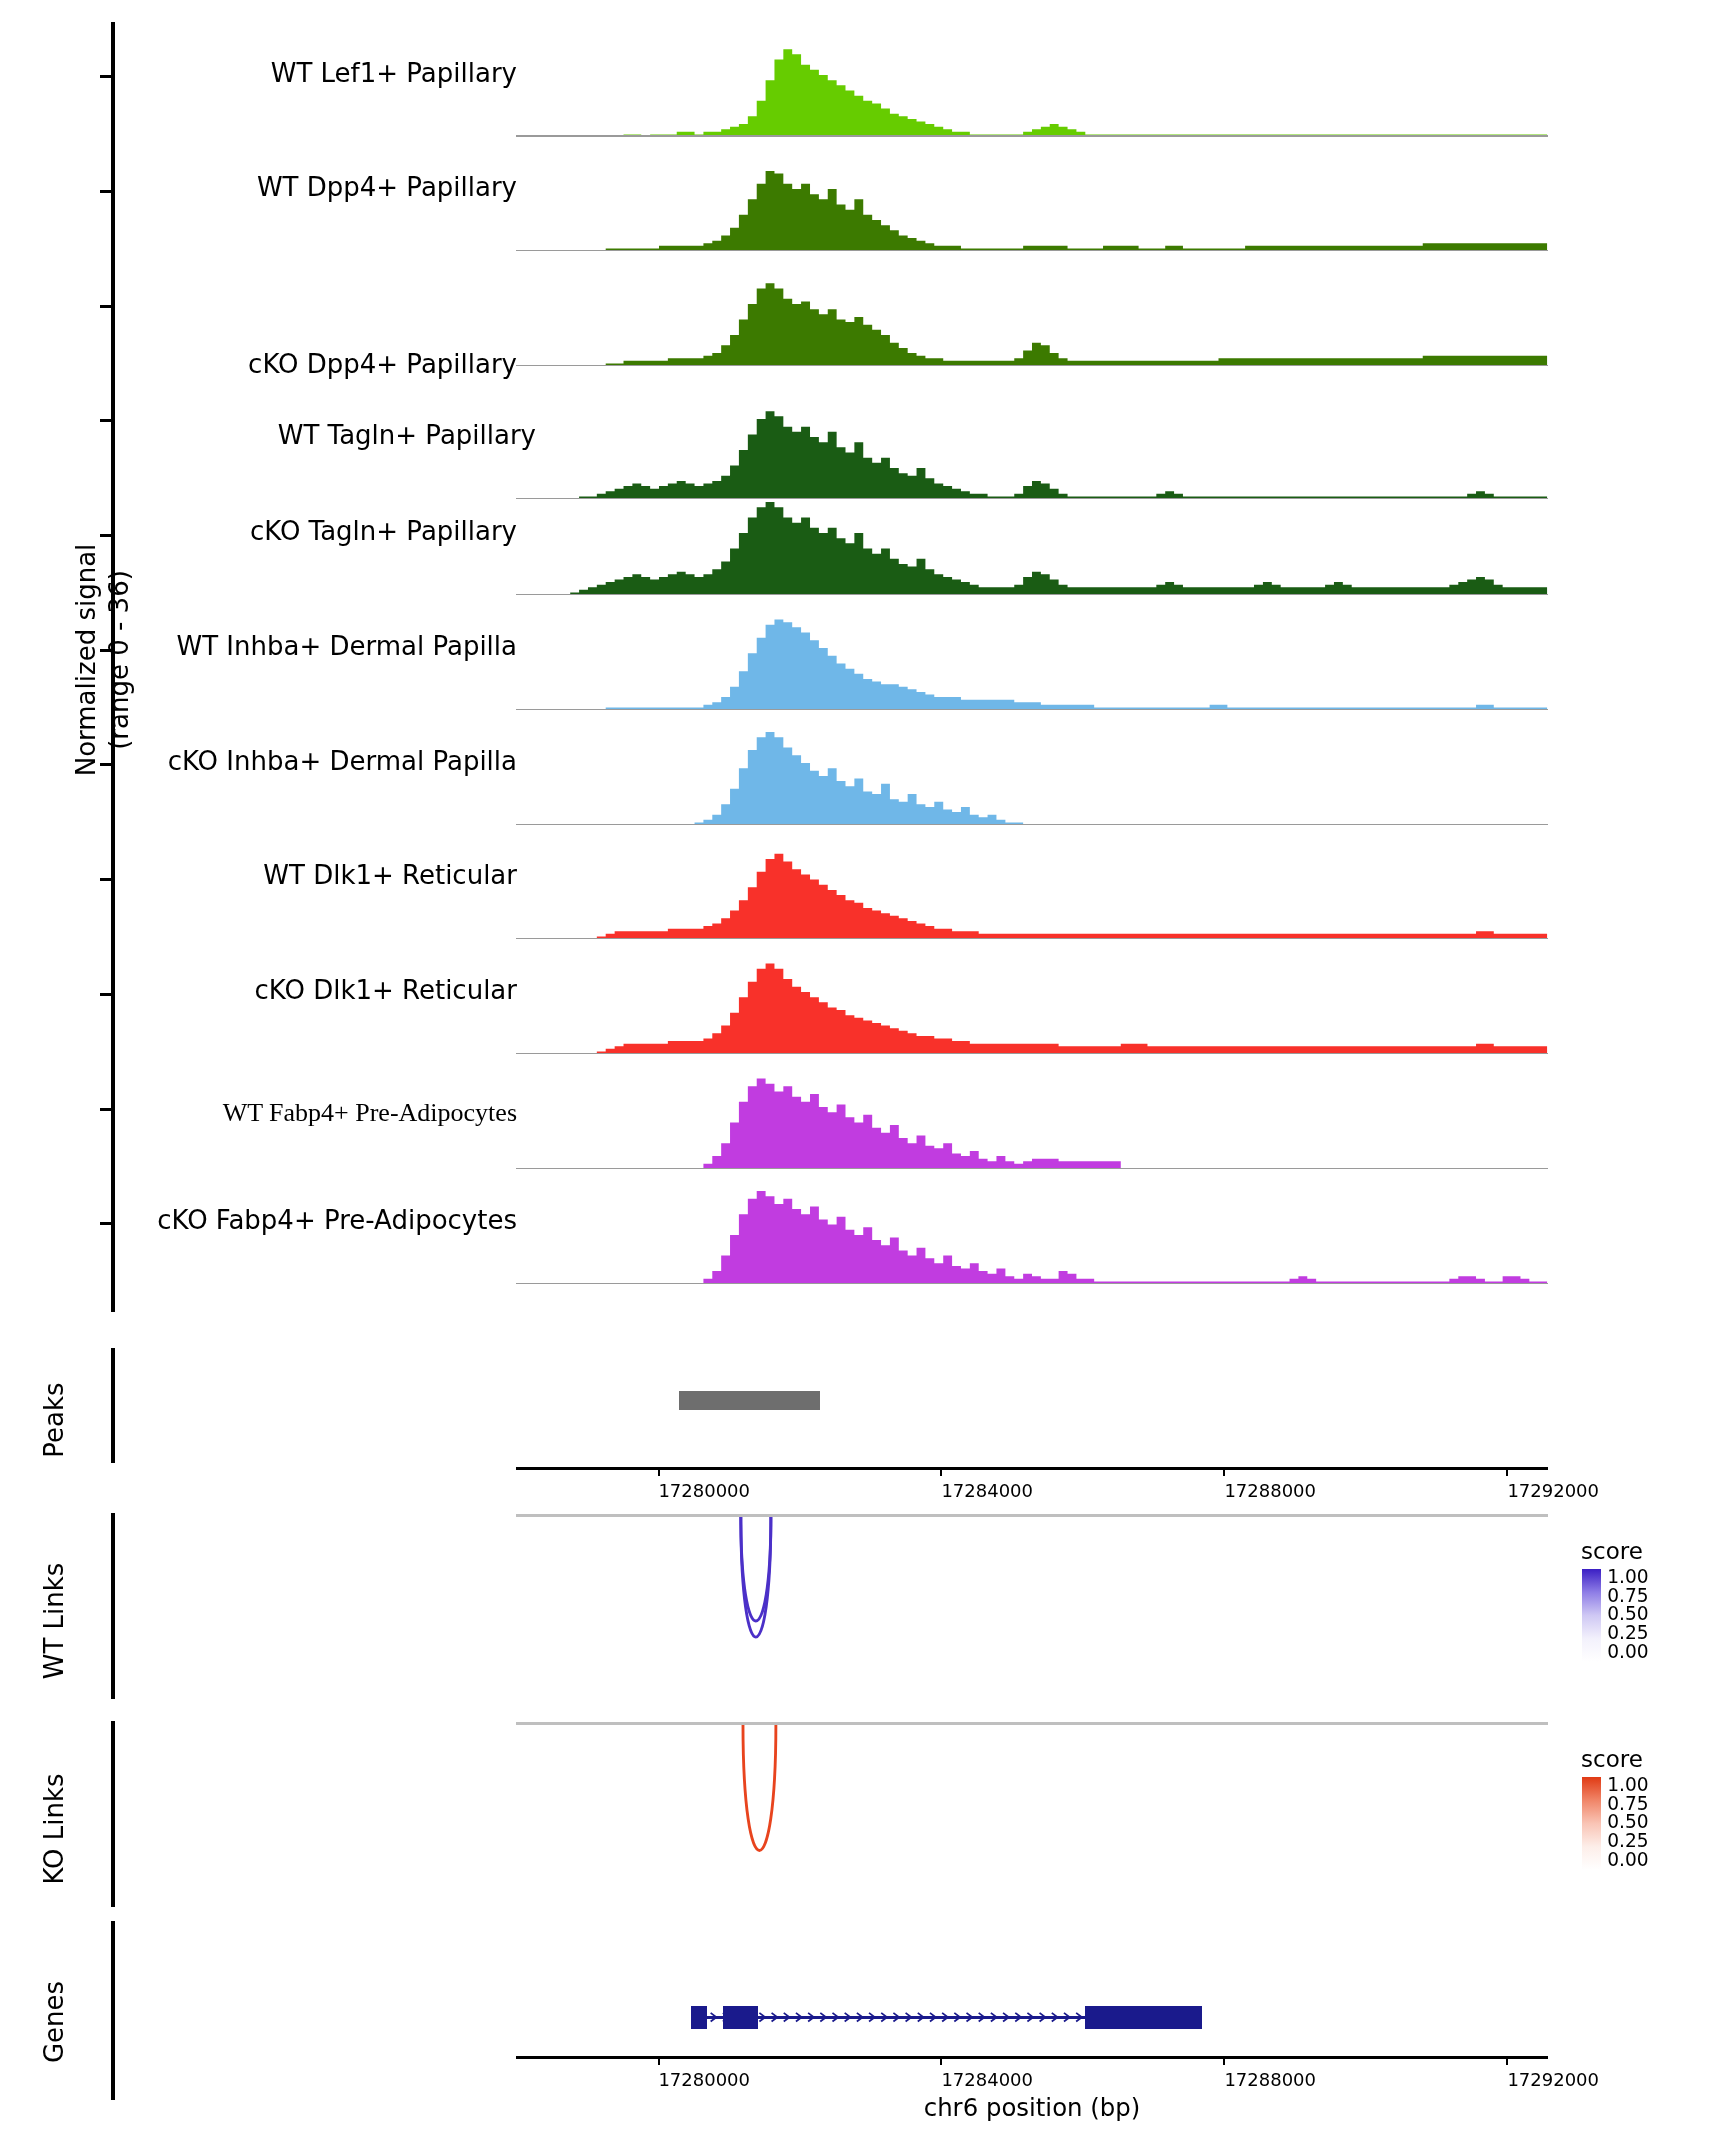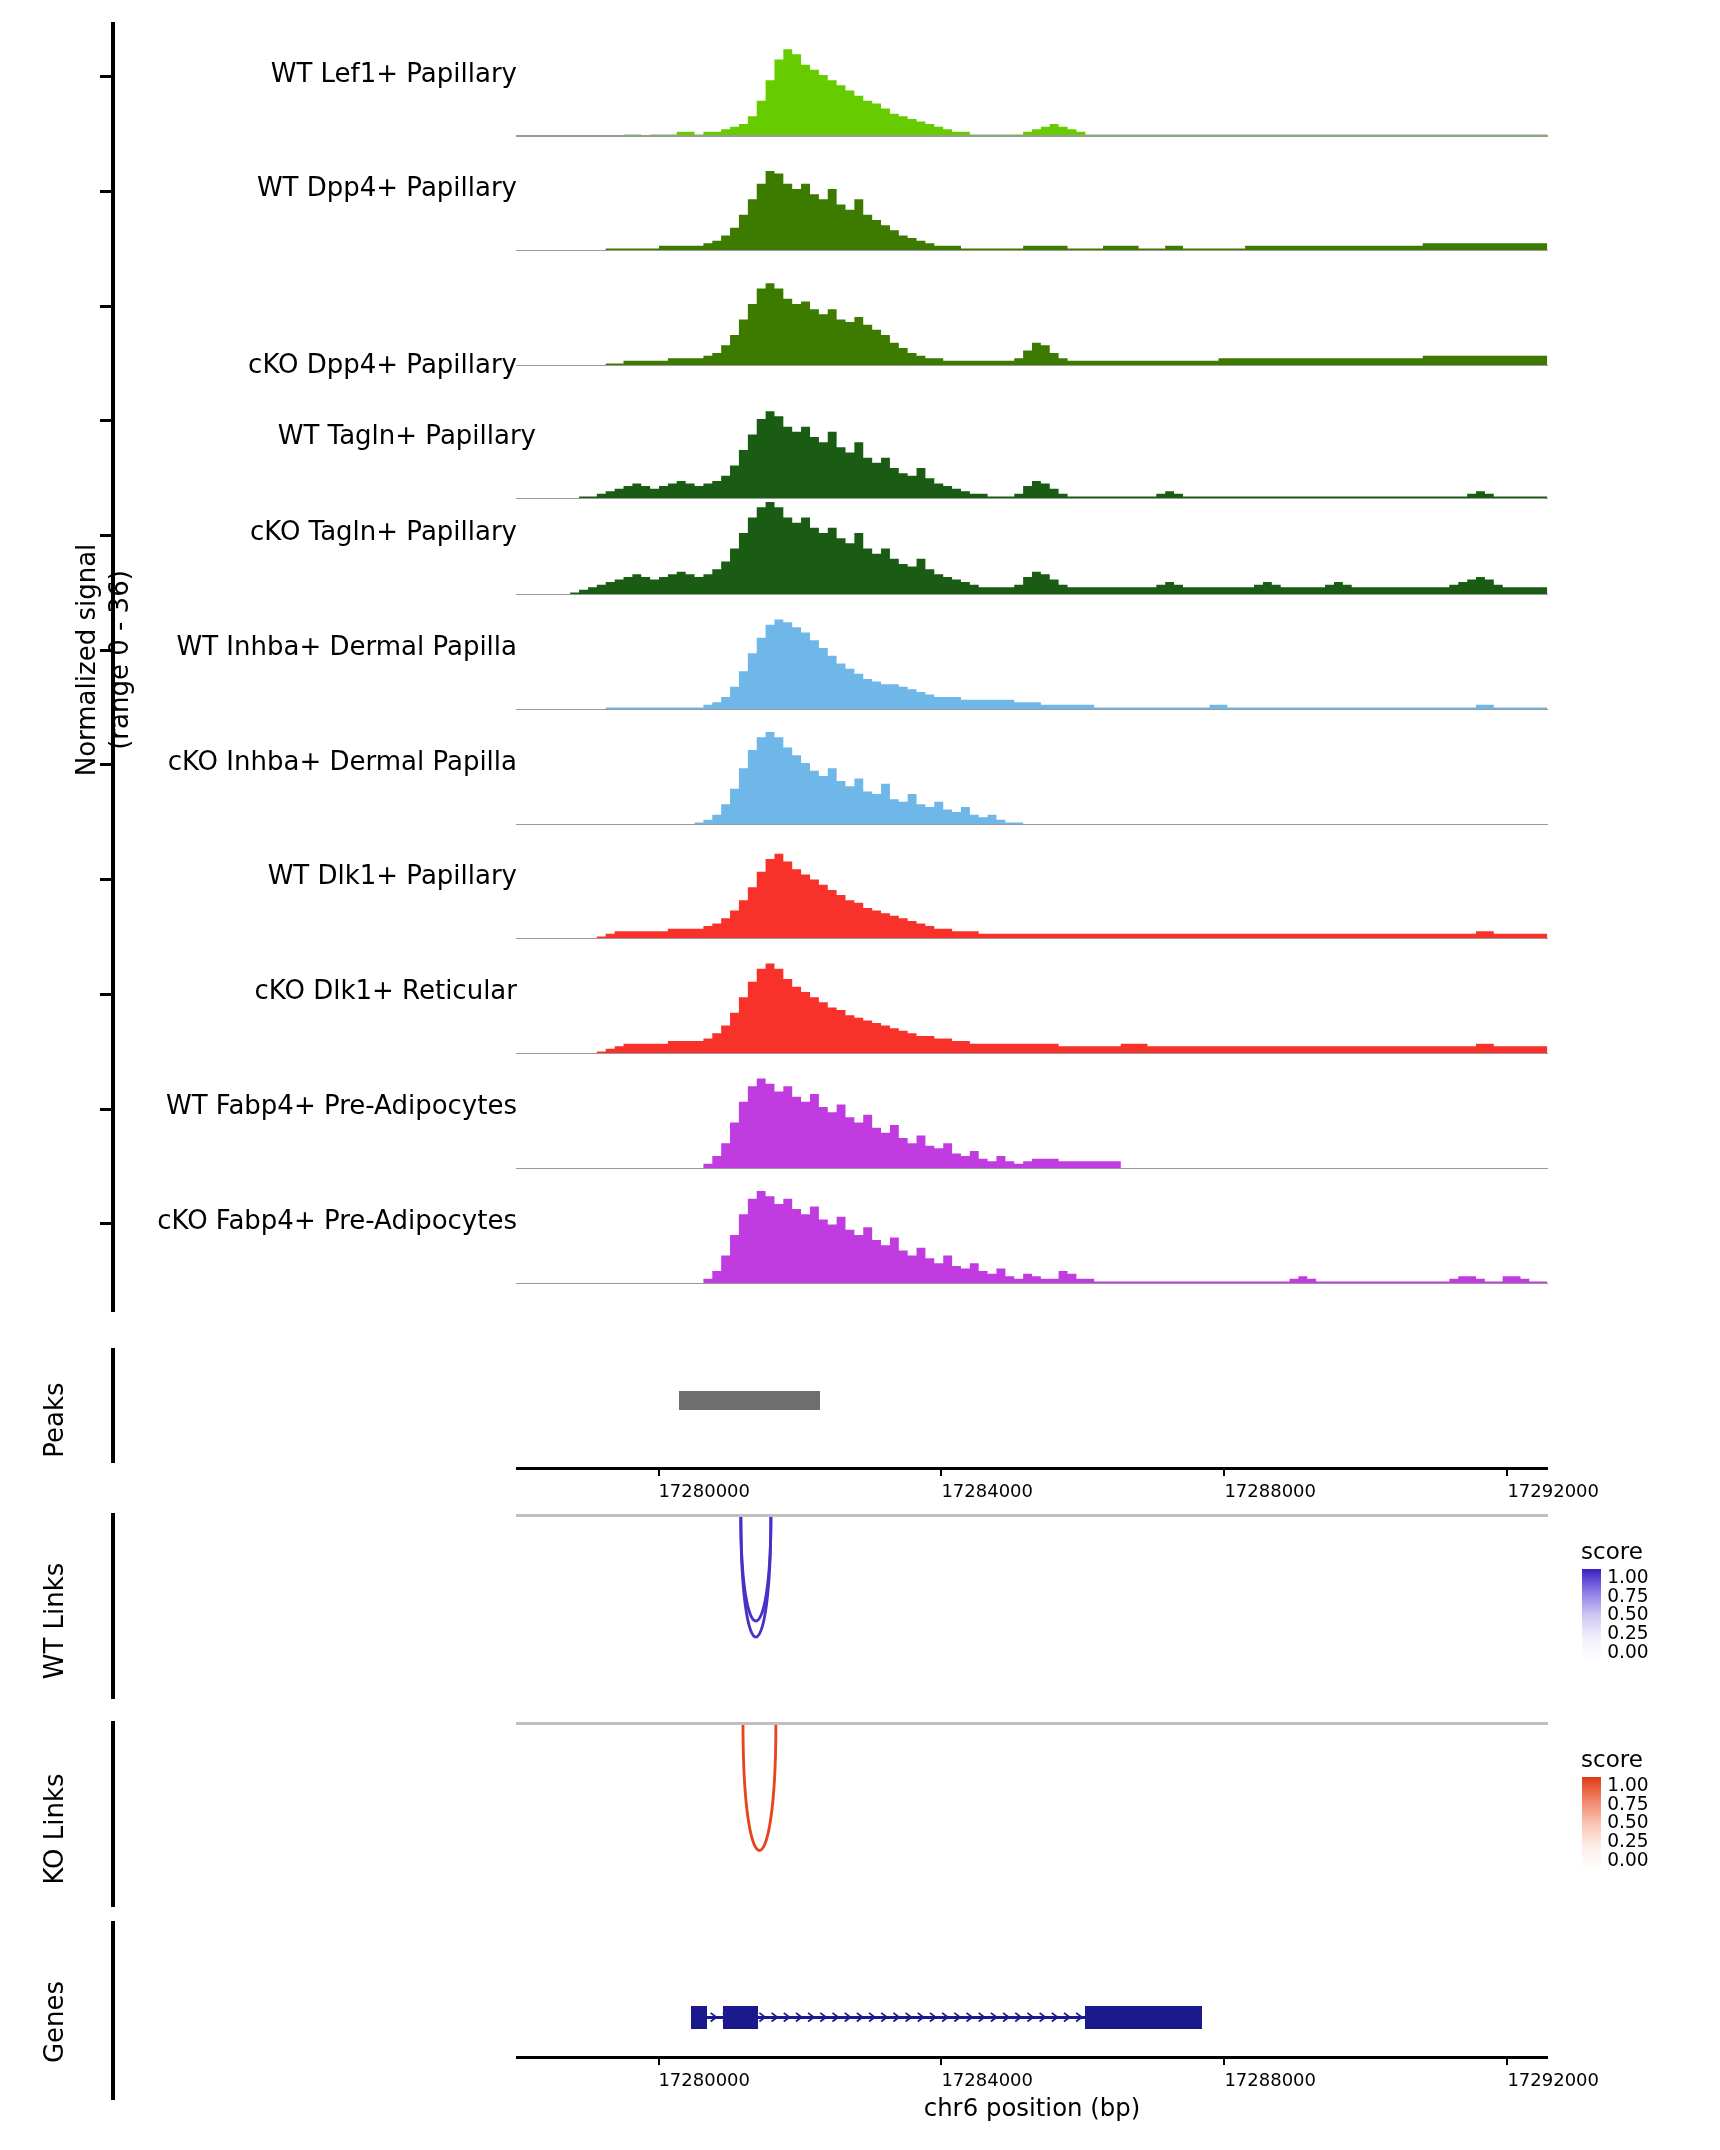--- a/index.html
+++ b/index.html
@@ -225,39 +225,39 @@
       <div class="track-row" style="top: 710px;">
         <div class="track-label" style="top: 36px;">cKO Inhba+ Dermal Papilla</div>
         <div class="track-plot">
           <svg width="1032" height="93" viewBox="0 0 1440 130">
             <path d="M 0 130 L 0.0 130.0 L 12.4 130.0 L 12.4 130.0 L 24.8 130.0 L 24.8 130.0 L 37.2 130.0 L 37.2 130.0 L 49.7 130.0 L 49.7 130.0 L 62.1 130.0 L 62.1 130.0 L 74.5 130.0 L 74.5 130.0 L 86.9 130.0 L 86.9 130.0 L 99.3 130.0 L 99.3 130.0 L 111.7 130.0 L 111.7 130.0 L 124.1 130.0 L 124.1 130.0 L 136.6 130.0 L 136.6 130.0 L 149.0 130.0 L 149.0 130.0 L 161.4 130.0 L 161.4 130.0 L 173.8 130.0 L 173.8 130.0 L 186.2 130.0 L 186.2 130.0 L 198.6 130.0 L 198.6 130.0 L 211.0 130.0 L 211.0 130.0 L 223.4 130.0 L 223.4 130.0 L 235.9 130.0 L 235.9 130.0 L 248.3 130.0 L 248.3 126.4 L 260.7 126.4 L 260.7 122.8 L 273.1 122.8 L 273.1 115.6 L 285.5 115.6 L 285.5 101.1 L 297.9 101.1 L 297.9 79.4 L 310.3 79.4 L 310.3 50.6 L 322.8 50.6 L 322.8 25.3 L 335.2 25.3 L 335.2 7.2 L 347.6 7.2 L 347.6 0.0 L 360.0 0.0 L 360.0 7.2 L 372.4 7.2 L 372.4 21.7 L 384.8 21.7 L 384.8 32.5 L 397.2 32.5 L 397.2 43.3 L 409.7 43.3 L 409.7 54.2 L 422.1 54.2 L 422.1 61.4 L 434.5 61.4 L 434.5 50.6 L 446.9 50.6 L 446.9 68.6 L 459.3 68.6 L 459.3 75.8 L 471.7 75.8 L 471.7 65.0 L 484.1 65.0 L 484.1 83.1 L 496.6 83.1 L 496.6 86.7 L 509.0 86.7 L 509.0 72.2 L 521.4 72.2 L 521.4 93.9 L 533.8 93.9 L 533.8 97.5 L 546.2 97.5 L 546.2 86.7 L 558.6 86.7 L 558.6 101.1 L 571.0 101.1 L 571.0 104.7 L 583.4 104.7 L 583.4 97.5 L 595.9 97.5 L 595.9 108.3 L 608.3 108.3 L 608.3 111.9 L 620.7 111.9 L 620.7 104.7 L 633.1 104.7 L 633.1 115.6 L 645.5 115.6 L 645.5 119.2 L 657.9 119.2 L 657.9 115.6 L 670.3 115.6 L 670.3 122.8 L 682.8 122.8 L 682.8 126.4 L 695.2 126.4 L 695.2 126.4 L 707.6 126.4 L 707.6 130.0 L 720.0 130.0 L 720.0 130.0 L 732.4 130.0 L 732.4 130.0 L 744.8 130.0 L 744.8 130.0 L 757.2 130.0 L 757.2 130.0 L 769.7 130.0 L 769.7 130.0 L 782.1 130.0 L 782.1 130.0 L 794.5 130.0 L 794.5 130.0 L 806.9 130.0 L 806.9 130.0 L 819.3 130.0 L 819.3 130.0 L 831.7 130.0 L 831.7 130.0 L 844.1 130.0 L 844.1 130.0 L 856.6 130.0 L 856.6 130.0 L 869.0 130.0 L 869.0 130.0 L 881.4 130.0 L 881.4 130.0 L 893.8 130.0 L 893.8 130.0 L 906.2 130.0 L 906.2 130.0 L 918.6 130.0 L 918.6 130.0 L 931.0 130.0 L 931.0 130.0 L 943.4 130.0 L 943.4 130.0 L 955.9 130.0 L 955.9 130.0 L 968.3 130.0 L 968.3 130.0 L 980.7 130.0 L 980.7 130.0 L 993.1 130.0 L 993.1 130.0 L 1005.5 130.0 L 1005.5 130.0 L 1017.9 130.0 L 1017.9 130.0 L 1030.3 130.0 L 1030.3 130.0 L 1042.8 130.0 L 1042.8 130.0 L 1055.2 130.0 L 1055.2 130.0 L 1067.6 130.0 L 1067.6 130.0 L 1080.0 130.0 L 1080.0 130.0 L 1092.4 130.0 L 1092.4 130.0 L 1104.8 130.0 L 1104.8 130.0 L 1117.2 130.0 L 1117.2 130.0 L 1129.7 130.0 L 1129.7 130.0 L 1142.1 130.0 L 1142.1 130.0 L 1154.5 130.0 L 1154.5 130.0 L 1166.9 130.0 L 1166.9 130.0 L 1179.3 130.0 L 1179.3 130.0 L 1191.7 130.0 L 1191.7 130.0 L 1204.1 130.0 L 1204.1 130.0 L 1216.6 130.0 L 1216.6 130.0 L 1229.0 130.0 L 1229.0 130.0 L 1241.4 130.0 L 1241.4 130.0 L 1253.8 130.0 L 1253.8 130.0 L 1266.2 130.0 L 1266.2 130.0 L 1278.6 130.0 L 1278.6 130.0 L 1291.0 130.0 L 1291.0 130.0 L 1303.4 130.0 L 1303.4 130.0 L 1315.9 130.0 L 1315.9 130.0 L 1328.3 130.0 L 1328.3 130.0 L 1340.7 130.0 L 1340.7 130.0 L 1353.1 130.0 L 1353.1 130.0 L 1365.5 130.0 L 1365.5 130.0 L 1377.9 130.0 L 1377.9 130.0 L 1390.3 130.0 L 1390.3 130.0 L 1402.8 130.0 L 1402.8 130.0 L 1415.2 130.0 L 1415.2 130.0 L 1427.6 130.0 L 1427.6 130.0 L 1440.0 130.0 L 1440 130 Z" fill="#6FB7E8" stroke="none"></path>
           </svg>
           <div class="baseline"></div>
         </div>
       </div>
       <div class="track-row" style="top: 824px;">
-        <div class="track-label" style="top: 36px;">WT Dlk1+ Papillary</div>
+        <div class="track-label" style="top: 36px;">WT Dlk1+ Reticular</div>
         <div class="track-plot">
           <svg width="1032" height="93" viewBox="0 0 1440 130">
             <path d="M 0 130 L 0.0 130.0 L 12.4 130.0 L 12.4 130.0 L 24.8 130.0 L 24.8 130.0 L 37.2 130.0 L 37.2 130.0 L 49.7 130.0 L 49.7 130.0 L 62.1 130.0 L 62.1 130.0 L 74.5 130.0 L 74.5 130.0 L 86.9 130.0 L 86.9 130.0 L 99.3 130.0 L 99.3 130.0 L 111.7 130.0 L 111.7 126.4 L 124.1 126.4 L 124.1 122.8 L 136.6 122.8 L 136.6 119.2 L 149.0 119.2 L 149.0 119.2 L 161.4 119.2 L 161.4 119.2 L 173.8 119.2 L 173.8 119.2 L 186.2 119.2 L 186.2 119.2 L 198.6 119.2 L 198.6 119.2 L 211.0 119.2 L 211.0 115.6 L 223.4 115.6 L 223.4 115.6 L 235.9 115.6 L 235.9 115.6 L 248.3 115.6 L 248.3 115.6 L 260.7 115.6 L 260.7 111.9 L 273.1 111.9 L 273.1 108.3 L 285.5 108.3 L 285.5 101.1 L 297.9 101.1 L 297.9 90.3 L 310.3 90.3 L 310.3 75.8 L 322.8 75.8 L 322.8 57.8 L 335.2 57.8 L 335.2 36.1 L 347.6 36.1 L 347.6 18.1 L 360.0 18.1 L 360.0 10.8 L 372.4 10.8 L 372.4 21.7 L 384.8 21.7 L 384.8 32.5 L 397.2 32.5 L 397.2 39.7 L 409.7 39.7 L 409.7 46.9 L 422.1 46.9 L 422.1 54.2 L 434.5 54.2 L 434.5 61.4 L 446.9 61.4 L 446.9 68.6 L 459.3 68.6 L 459.3 75.8 L 471.7 75.8 L 471.7 79.4 L 484.1 79.4 L 484.1 86.7 L 496.6 86.7 L 496.6 90.3 L 509.0 90.3 L 509.0 93.9 L 521.4 93.9 L 521.4 97.5 L 533.8 97.5 L 533.8 101.1 L 546.2 101.1 L 546.2 104.7 L 558.6 104.7 L 558.6 108.3 L 571.0 108.3 L 571.0 111.9 L 583.4 111.9 L 583.4 115.6 L 595.9 115.6 L 595.9 115.6 L 608.3 115.6 L 608.3 119.2 L 620.7 119.2 L 620.7 119.2 L 633.1 119.2 L 633.1 119.2 L 645.5 119.2 L 645.5 122.8 L 657.9 122.8 L 657.9 122.8 L 670.3 122.8 L 670.3 122.8 L 682.8 122.8 L 682.8 122.8 L 695.2 122.8 L 695.2 122.8 L 707.6 122.8 L 707.6 122.8 L 720.0 122.8 L 720.0 122.8 L 732.4 122.8 L 732.4 122.8 L 744.8 122.8 L 744.8 122.8 L 757.2 122.8 L 757.2 122.8 L 769.7 122.8 L 769.7 122.8 L 782.1 122.8 L 782.1 122.8 L 794.5 122.8 L 794.5 122.8 L 806.9 122.8 L 806.9 122.8 L 819.3 122.8 L 819.3 122.8 L 831.7 122.8 L 831.7 122.8 L 844.1 122.8 L 844.1 122.8 L 856.6 122.8 L 856.6 122.8 L 869.0 122.8 L 869.0 122.8 L 881.4 122.8 L 881.4 122.8 L 893.8 122.8 L 893.8 122.8 L 906.2 122.8 L 906.2 122.8 L 918.6 122.8 L 918.6 122.8 L 931.0 122.8 L 931.0 122.8 L 943.4 122.8 L 943.4 122.8 L 955.9 122.8 L 955.9 122.8 L 968.3 122.8 L 968.3 122.8 L 980.7 122.8 L 980.7 122.8 L 993.1 122.8 L 993.1 122.8 L 1005.5 122.8 L 1005.5 122.8 L 1017.9 122.8 L 1017.9 122.8 L 1030.3 122.8 L 1030.3 122.8 L 1042.8 122.8 L 1042.8 122.8 L 1055.2 122.8 L 1055.2 122.8 L 1067.6 122.8 L 1067.6 122.8 L 1080.0 122.8 L 1080.0 122.8 L 1092.4 122.8 L 1092.4 122.8 L 1104.8 122.8 L 1104.8 122.8 L 1117.2 122.8 L 1117.2 122.8 L 1129.7 122.8 L 1129.7 122.8 L 1142.1 122.8 L 1142.1 122.8 L 1154.5 122.8 L 1154.5 122.8 L 1166.9 122.8 L 1166.9 122.8 L 1179.3 122.8 L 1179.3 122.8 L 1191.7 122.8 L 1191.7 122.8 L 1204.1 122.8 L 1204.1 122.8 L 1216.6 122.8 L 1216.6 122.8 L 1229.0 122.8 L 1229.0 122.8 L 1241.4 122.8 L 1241.4 122.8 L 1253.8 122.8 L 1253.8 122.8 L 1266.2 122.8 L 1266.2 122.8 L 1278.6 122.8 L 1278.6 122.8 L 1291.0 122.8 L 1291.0 122.8 L 1303.4 122.8 L 1303.4 122.8 L 1315.9 122.8 L 1315.9 122.8 L 1328.3 122.8 L 1328.3 122.8 L 1340.7 122.8 L 1340.7 119.2 L 1353.1 119.2 L 1353.1 119.2 L 1365.5 119.2 L 1365.5 122.8 L 1377.9 122.8 L 1377.9 122.8 L 1390.3 122.8 L 1390.3 122.8 L 1402.8 122.8 L 1402.8 122.8 L 1415.2 122.8 L 1415.2 122.8 L 1427.6 122.8 L 1427.6 122.8 L 1440.0 122.8 L 1440 130 Z" fill="#F8312A" stroke="none"></path>
           </svg>
           <div class="baseline"></div>
         </div>
       </div>
       <div class="track-row" style="top: 939px;">
         <div class="track-label" style="top: 36px;">cKO Dlk1+ Reticular</div>
         <div class="track-plot">
           <svg width="1032" height="93" viewBox="0 0 1440 130">
             <path d="M 0 130 L 0.0 130.0 L 12.4 130.0 L 12.4 130.0 L 24.8 130.0 L 24.8 130.0 L 37.2 130.0 L 37.2 130.0 L 49.7 130.0 L 49.7 130.0 L 62.1 130.0 L 62.1 130.0 L 74.5 130.0 L 74.5 130.0 L 86.9 130.0 L 86.9 130.0 L 99.3 130.0 L 99.3 130.0 L 111.7 130.0 L 111.7 126.4 L 124.1 126.4 L 124.1 122.8 L 136.6 122.8 L 136.6 119.2 L 149.0 119.2 L 149.0 115.6 L 161.4 115.6 L 161.4 115.6 L 173.8 115.6 L 173.8 115.6 L 186.2 115.6 L 186.2 115.6 L 198.6 115.6 L 198.6 115.6 L 211.0 115.6 L 211.0 111.9 L 223.4 111.9 L 223.4 111.9 L 235.9 111.9 L 235.9 111.9 L 248.3 111.9 L 248.3 111.9 L 260.7 111.9 L 260.7 108.3 L 273.1 108.3 L 273.1 101.1 L 285.5 101.1 L 285.5 90.3 L 297.9 90.3 L 297.9 72.2 L 310.3 72.2 L 310.3 50.6 L 322.8 50.6 L 322.8 28.9 L 335.2 28.9 L 335.2 10.8 L 347.6 10.8 L 347.6 3.6 L 360.0 3.6 L 360.0 10.8 L 372.4 10.8 L 372.4 25.3 L 384.8 25.3 L 384.8 36.1 L 397.2 36.1 L 397.2 43.3 L 409.7 43.3 L 409.7 50.6 L 422.1 50.6 L 422.1 57.8 L 434.5 57.8 L 434.5 65.0 L 446.9 65.0 L 446.9 68.6 L 459.3 68.6 L 459.3 75.8 L 471.7 75.8 L 471.7 79.4 L 484.1 79.4 L 484.1 83.1 L 496.6 83.1 L 496.6 86.7 L 509.0 86.7 L 509.0 90.3 L 521.4 90.3 L 521.4 93.9 L 533.8 93.9 L 533.8 97.5 L 546.2 97.5 L 546.2 101.1 L 558.6 101.1 L 558.6 104.7 L 571.0 104.7 L 571.0 104.7 L 583.4 104.7 L 583.4 108.3 L 595.9 108.3 L 595.9 108.3 L 608.3 108.3 L 608.3 111.9 L 620.7 111.9 L 620.7 111.9 L 633.1 111.9 L 633.1 115.6 L 645.5 115.6 L 645.5 115.6 L 657.9 115.6 L 657.9 115.6 L 670.3 115.6 L 670.3 115.6 L 682.8 115.6 L 682.8 115.6 L 695.2 115.6 L 695.2 115.6 L 707.6 115.6 L 707.6 115.6 L 720.0 115.6 L 720.0 115.6 L 732.4 115.6 L 732.4 115.6 L 744.8 115.6 L 744.8 115.6 L 757.2 115.6 L 757.2 119.2 L 769.7 119.2 L 769.7 119.2 L 782.1 119.2 L 782.1 119.2 L 794.5 119.2 L 794.5 119.2 L 806.9 119.2 L 806.9 119.2 L 819.3 119.2 L 819.3 119.2 L 831.7 119.2 L 831.7 119.2 L 844.1 119.2 L 844.1 115.6 L 856.6 115.6 L 856.6 115.6 L 869.0 115.6 L 869.0 115.6 L 881.4 115.6 L 881.4 119.2 L 893.8 119.2 L 893.8 119.2 L 906.2 119.2 L 906.2 119.2 L 918.6 119.2 L 918.6 119.2 L 931.0 119.2 L 931.0 119.2 L 943.4 119.2 L 943.4 119.2 L 955.9 119.2 L 955.9 119.2 L 968.3 119.2 L 968.3 119.2 L 980.7 119.2 L 980.7 119.2 L 993.1 119.2 L 993.1 119.2 L 1005.5 119.2 L 1005.5 119.2 L 1017.9 119.2 L 1017.9 119.2 L 1030.3 119.2 L 1030.3 119.2 L 1042.8 119.2 L 1042.8 119.2 L 1055.2 119.2 L 1055.2 119.2 L 1067.6 119.2 L 1067.6 119.2 L 1080.0 119.2 L 1080.0 119.2 L 1092.4 119.2 L 1092.4 119.2 L 1104.8 119.2 L 1104.8 119.2 L 1117.2 119.2 L 1117.2 119.2 L 1129.7 119.2 L 1129.7 119.2 L 1142.1 119.2 L 1142.1 119.2 L 1154.5 119.2 L 1154.5 119.2 L 1166.9 119.2 L 1166.9 119.2 L 1179.3 119.2 L 1179.3 119.2 L 1191.7 119.2 L 1191.7 119.2 L 1204.1 119.2 L 1204.1 119.2 L 1216.6 119.2 L 1216.6 119.2 L 1229.0 119.2 L 1229.0 119.2 L 1241.4 119.2 L 1241.4 119.2 L 1253.8 119.2 L 1253.8 119.2 L 1266.2 119.2 L 1266.2 119.2 L 1278.6 119.2 L 1278.6 119.2 L 1291.0 119.2 L 1291.0 119.2 L 1303.4 119.2 L 1303.4 119.2 L 1315.9 119.2 L 1315.9 119.2 L 1328.3 119.2 L 1328.3 119.2 L 1340.7 119.2 L 1340.7 115.6 L 1353.1 115.6 L 1353.1 115.6 L 1365.5 115.6 L 1365.5 119.2 L 1377.9 119.2 L 1377.9 119.2 L 1390.3 119.2 L 1390.3 119.2 L 1402.8 119.2 L 1402.8 119.2 L 1415.2 119.2 L 1415.2 119.2 L 1427.6 119.2 L 1427.6 119.2 L 1440.0 119.2 L 1440 130 Z" fill="#F8312A" stroke="none"></path>
           </svg>
           <div class="baseline"></div>
         </div>
       </div>
       <div class="track-row" style="top: 1054px;">
-        <div class="track-label" style="top: 36px;">WT Fabp4+ Pre-Adipocytes</div>
+        <div class="track-label" style="top: 44px; font-family: Liberation Serif, serif;">WT Fabp4+ Pre-Adipocytes</div>
         <div class="track-plot">
           <svg width="1032" height="93" viewBox="0 0 1440 130">
             <path d="M 0 130 L 0.0 130.0 L 12.4 130.0 L 12.4 130.0 L 24.8 130.0 L 24.8 130.0 L 37.2 130.0 L 37.2 130.0 L 49.7 130.0 L 49.7 130.0 L 62.1 130.0 L 62.1 130.0 L 74.5 130.0 L 74.5 130.0 L 86.9 130.0 L 86.9 130.0 L 99.3 130.0 L 99.3 130.0 L 111.7 130.0 L 111.7 130.0 L 124.1 130.0 L 124.1 130.0 L 136.6 130.0 L 136.6 130.0 L 149.0 130.0 L 149.0 130.0 L 161.4 130.0 L 161.4 130.0 L 173.8 130.0 L 173.8 130.0 L 186.2 130.0 L 186.2 130.0 L 198.6 130.0 L 198.6 130.0 L 211.0 130.0 L 211.0 130.0 L 223.4 130.0 L 223.4 130.0 L 235.9 130.0 L 235.9 130.0 L 248.3 130.0 L 248.3 130.0 L 260.7 130.0 L 260.7 122.8 L 273.1 122.8 L 273.1 111.9 L 285.5 111.9 L 285.5 93.9 L 297.9 93.9 L 297.9 65.0 L 310.3 65.0 L 310.3 36.1 L 322.8 36.1 L 322.8 14.4 L 335.2 14.4 L 335.2 3.6 L 347.6 3.6 L 347.6 10.8 L 360.0 10.8 L 360.0 21.7 L 372.4 21.7 L 372.4 14.4 L 384.8 14.4 L 384.8 28.9 L 397.2 28.9 L 397.2 36.1 L 409.7 36.1 L 409.7 25.3 L 422.1 25.3 L 422.1 43.3 L 434.5 43.3 L 434.5 50.6 L 446.9 50.6 L 446.9 39.7 L 459.3 39.7 L 459.3 57.8 L 471.7 57.8 L 471.7 65.0 L 484.1 65.0 L 484.1 54.2 L 496.6 54.2 L 496.6 72.2 L 509.0 72.2 L 509.0 79.4 L 521.4 79.4 L 521.4 68.6 L 533.8 68.6 L 533.8 86.7 L 546.2 86.7 L 546.2 93.9 L 558.6 93.9 L 558.6 83.1 L 571.0 83.1 L 571.0 97.5 L 583.4 97.5 L 583.4 101.1 L 595.9 101.1 L 595.9 93.9 L 608.3 93.9 L 608.3 108.3 L 620.7 108.3 L 620.7 111.9 L 633.1 111.9 L 633.1 104.7 L 645.5 104.7 L 645.5 115.6 L 657.9 115.6 L 657.9 119.2 L 670.3 119.2 L 670.3 111.9 L 682.8 111.9 L 682.8 119.2 L 695.2 119.2 L 695.2 122.8 L 707.6 122.8 L 707.6 119.2 L 720.0 119.2 L 720.0 115.6 L 732.4 115.6 L 732.4 115.6 L 744.8 115.6 L 744.8 115.6 L 757.2 115.6 L 757.2 119.2 L 769.7 119.2 L 769.7 119.2 L 782.1 119.2 L 782.1 119.2 L 794.5 119.2 L 794.5 119.2 L 806.9 119.2 L 806.9 119.2 L 819.3 119.2 L 819.3 119.2 L 831.7 119.2 L 831.7 119.2 L 844.1 119.2 L 844.1 130.0 L 856.6 130.0 L 856.6 130.0 L 869.0 130.0 L 869.0 130.0 L 881.4 130.0 L 881.4 130.0 L 893.8 130.0 L 893.8 130.0 L 906.2 130.0 L 906.2 130.0 L 918.6 130.0 L 918.6 130.0 L 931.0 130.0 L 931.0 130.0 L 943.4 130.0 L 943.4 130.0 L 955.9 130.0 L 955.9 130.0 L 968.3 130.0 L 968.3 130.0 L 980.7 130.0 L 980.7 130.0 L 993.1 130.0 L 993.1 130.0 L 1005.5 130.0 L 1005.5 130.0 L 1017.9 130.0 L 1017.9 130.0 L 1030.3 130.0 L 1030.3 130.0 L 1042.8 130.0 L 1042.8 130.0 L 1055.2 130.0 L 1055.2 130.0 L 1067.6 130.0 L 1067.6 130.0 L 1080.0 130.0 L 1080.0 130.0 L 1092.4 130.0 L 1092.4 130.0 L 1104.8 130.0 L 1104.8 130.0 L 1117.2 130.0 L 1117.2 130.0 L 1129.7 130.0 L 1129.7 130.0 L 1142.1 130.0 L 1142.1 130.0 L 1154.5 130.0 L 1154.5 130.0 L 1166.9 130.0 L 1166.9 130.0 L 1179.3 130.0 L 1179.3 130.0 L 1191.7 130.0 L 1191.7 130.0 L 1204.1 130.0 L 1204.1 130.0 L 1216.6 130.0 L 1216.6 130.0 L 1229.0 130.0 L 1229.0 130.0 L 1241.4 130.0 L 1241.4 130.0 L 1253.8 130.0 L 1253.8 130.0 L 1266.2 130.0 L 1266.2 130.0 L 1278.6 130.0 L 1278.6 130.0 L 1291.0 130.0 L 1291.0 130.0 L 1303.4 130.0 L 1303.4 130.0 L 1315.9 130.0 L 1315.9 130.0 L 1328.3 130.0 L 1328.3 130.0 L 1340.7 130.0 L 1340.7 130.0 L 1353.1 130.0 L 1353.1 130.0 L 1365.5 130.0 L 1365.5 130.0 L 1377.9 130.0 L 1377.9 130.0 L 1390.3 130.0 L 1390.3 130.0 L 1402.8 130.0 L 1402.8 130.0 L 1415.2 130.0 L 1415.2 130.0 L 1427.6 130.0 L 1427.6 130.0 L 1440.0 130.0 L 1440 130 Z" fill="#C13CE0" stroke="none"></path>
           </svg>
           <div class="baseline"></div>
         </div>
       </div>
       <div class="track-row" style="top: 1169px;">
         <div class="track-label" style="top: 36px;">cKO Fabp4+ Pre-Adipocytes</div>
         <div class="track-plot">

